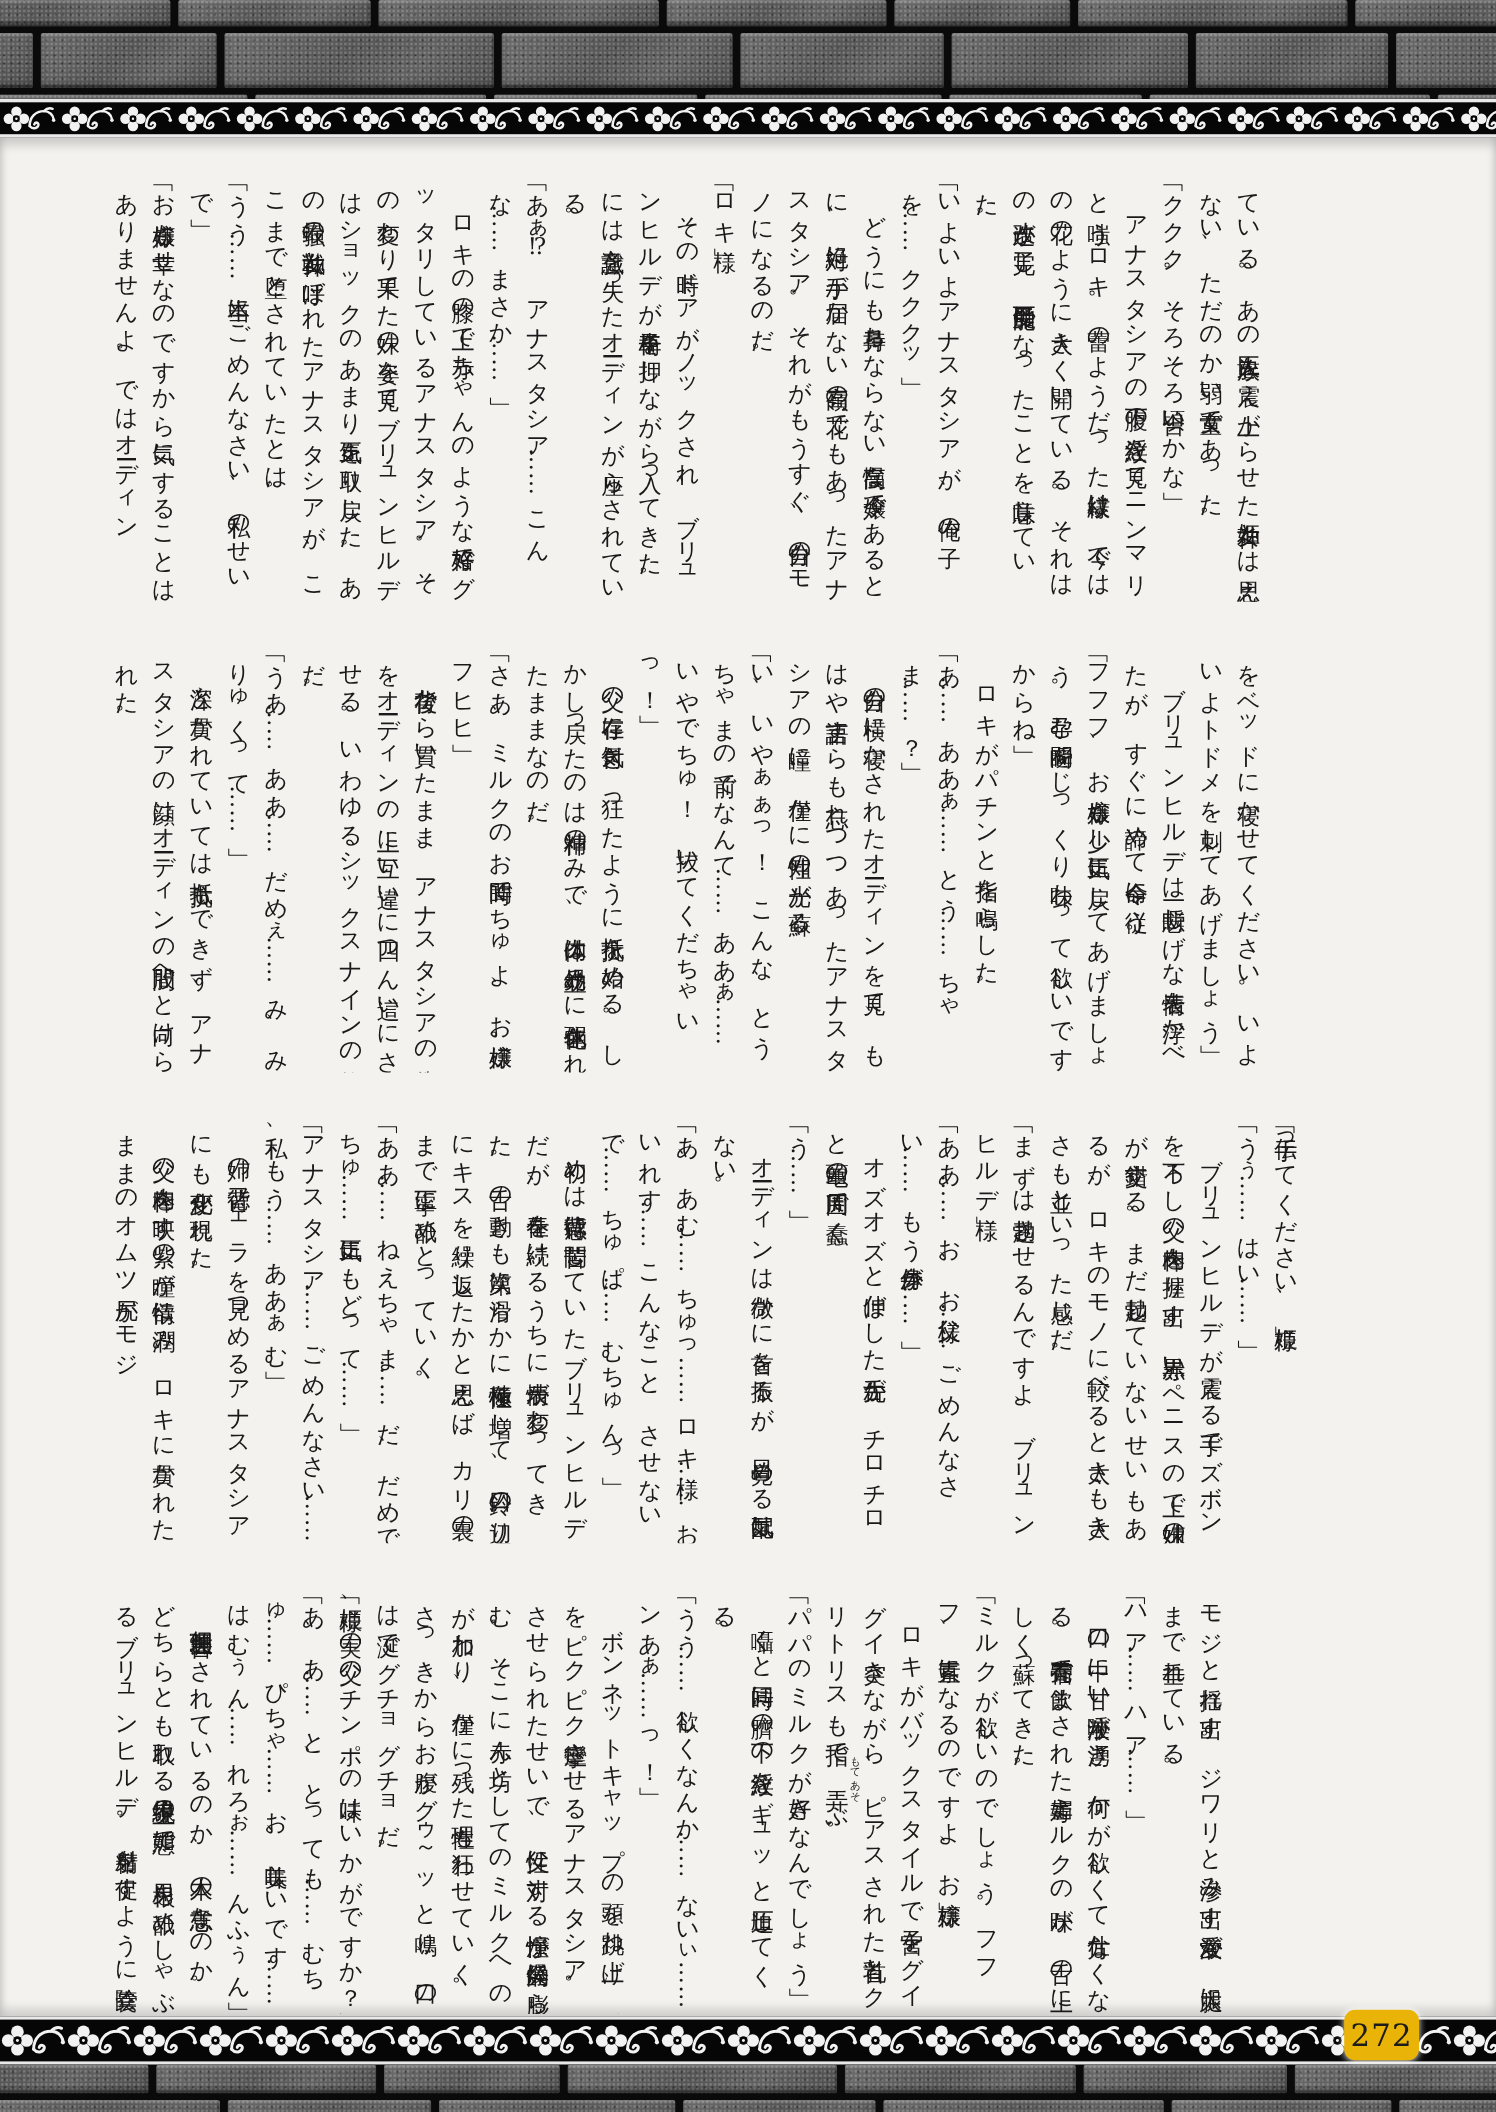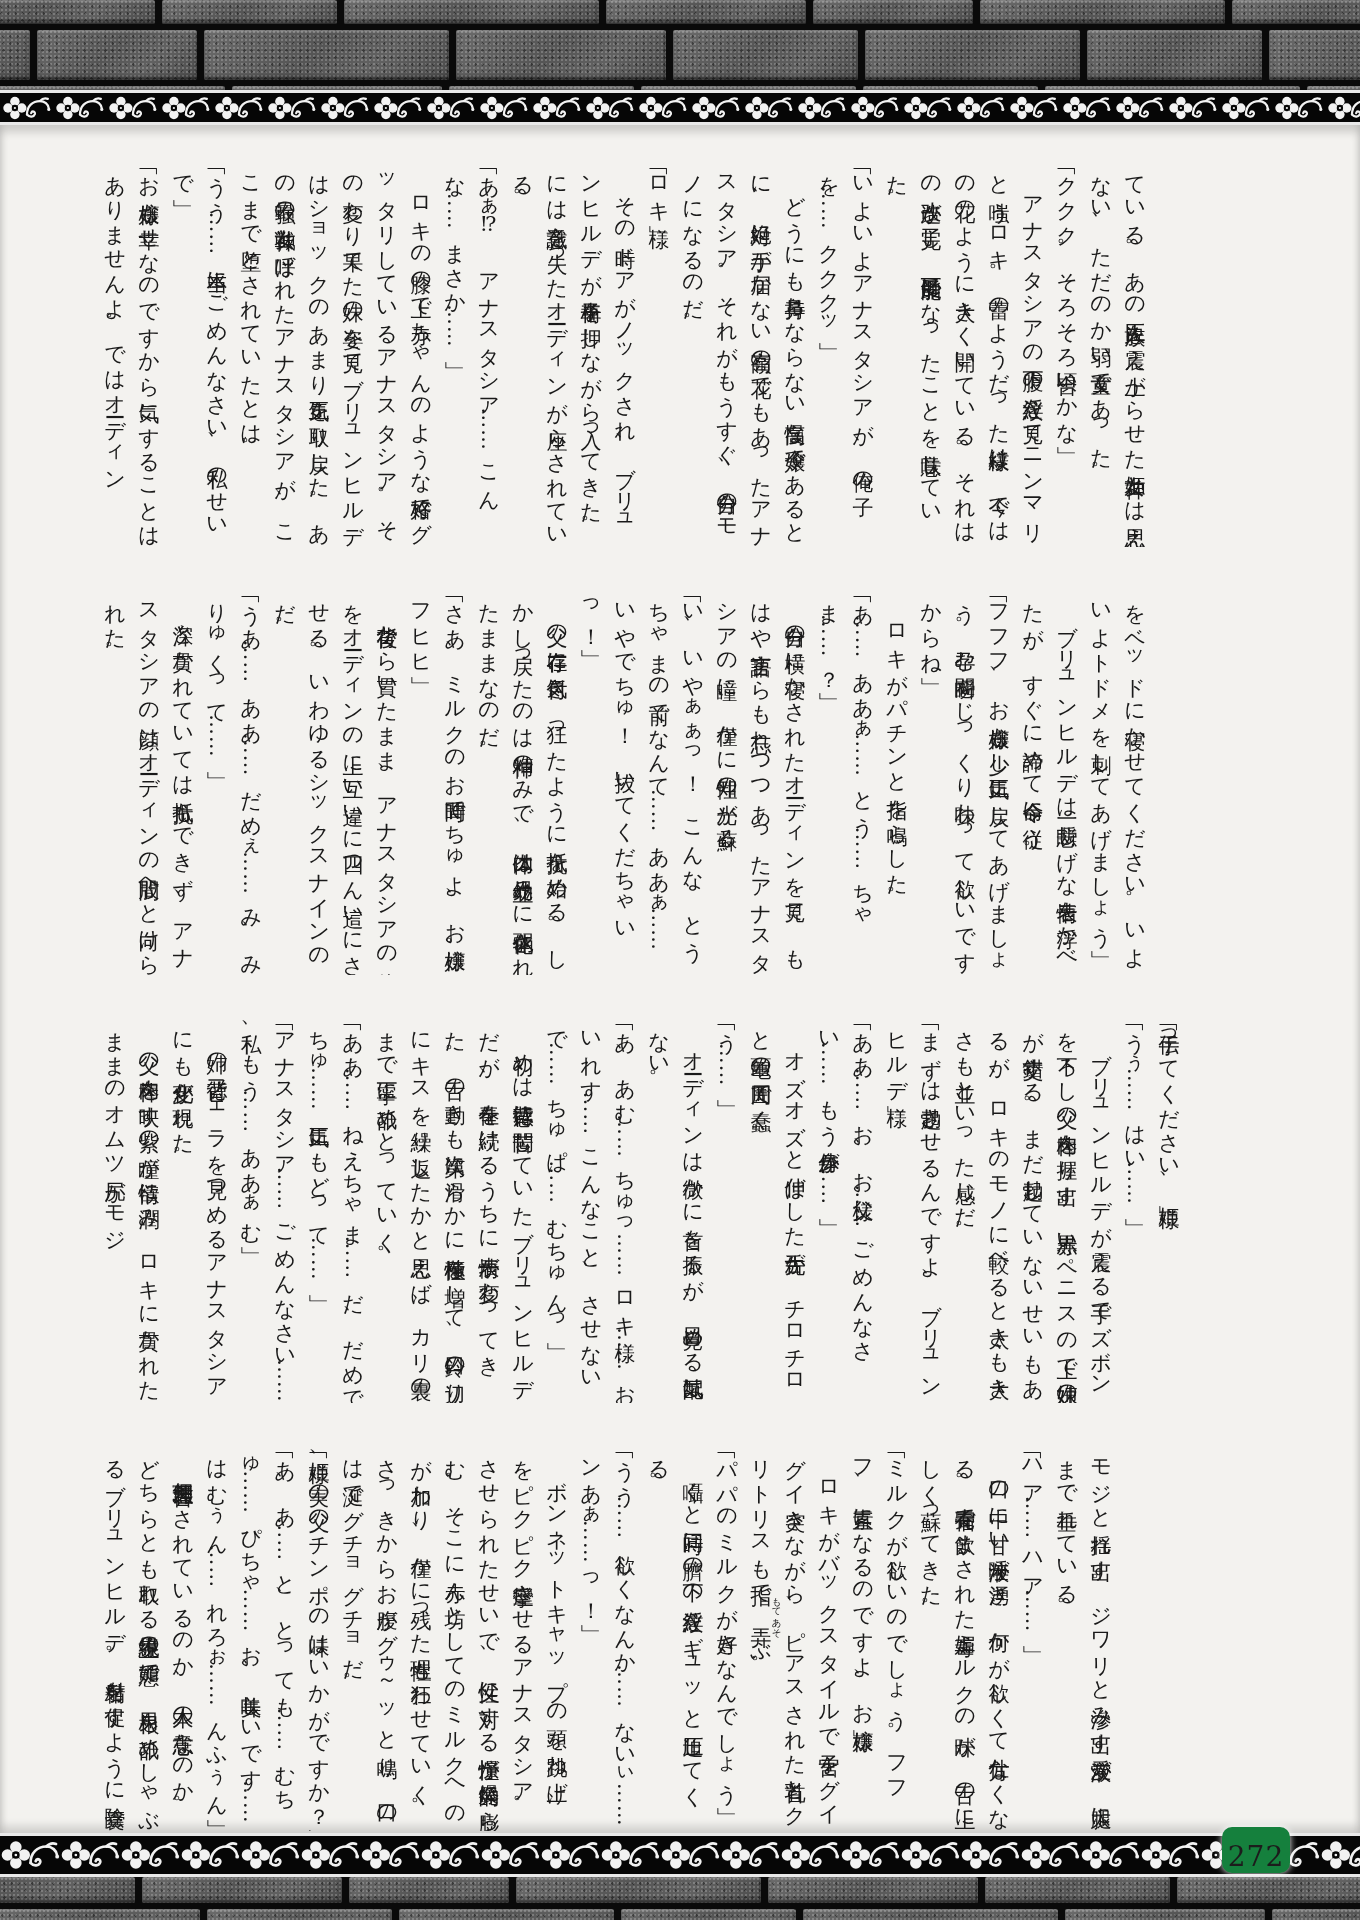--- a/index.html
+++ b/index.html
@@ -49,22 +49,22 @@
     color:#191919; text-align:start;
   }
   .row-gap-first { margin-top:36px; }
   .row-gap { margin-top:42px; }
   .para { margin:0; padding:0; }
   .para.indent { text-indent:1em; }
   ruby rt { font-size:9.5px; letter-spacing:0; color:#191919; }
   
   .page-number {
     position:absolute; top:1827px; right:70px; width:68px; height:46px;
-    background:#15803d; border-radius:10px; z-index:5;
-    display:flex; align-items:flex-end; justify-content:center;
+    background:#eab308; border-radius:10px; z-index:5;
+    display:flex; align-items:center; justify-content:center;
     font-size:28px; color:#1c1c1c; letter-spacing:1px;
     box-shadow:0 0 7px rgba(255,255,255,.95);
   }
 </style>
 </head>
 <body>
 
 <div class="page">
 
   <div class="brickband brick-top">

